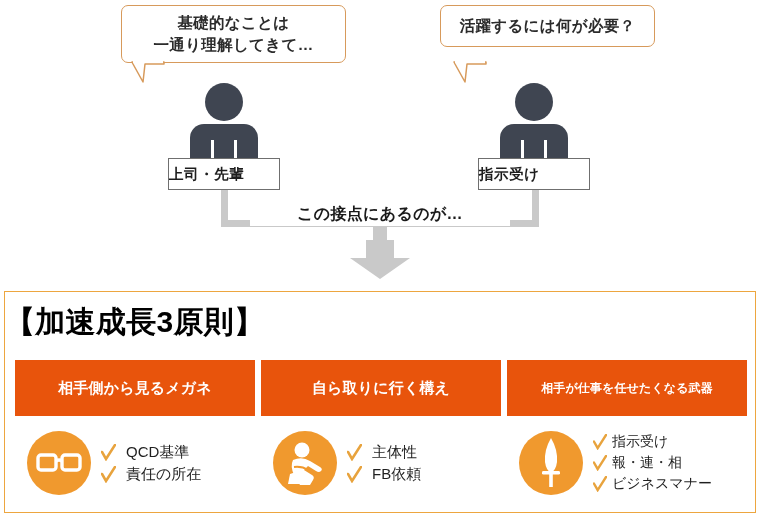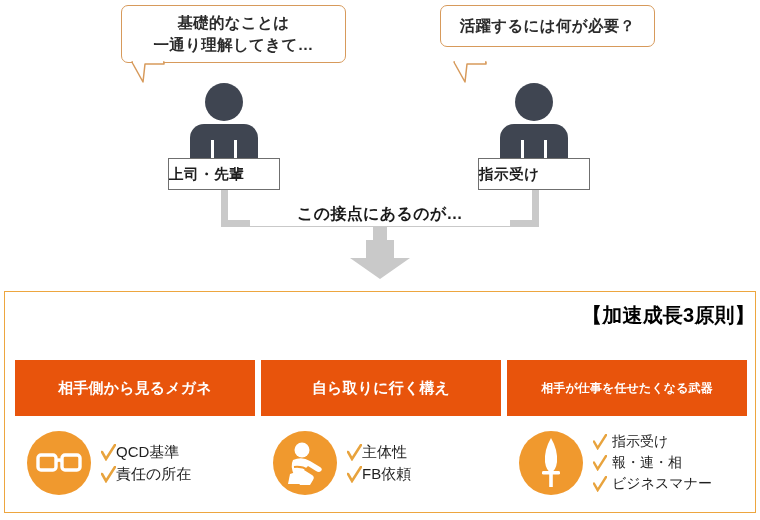--- a/index.html
+++ b/index.html
@@ -64,21 +64,21 @@
 
   
   #main-panel{
     position:absolute;left:4px;top:291px;width:752px;height:222px;
     box-sizing:border-box;
     border:1.5px solid #eda63f;
     background:#ffffff;
   }
   #panel-title{
     position:absolute;left:0;top:10px;width:100%;
-    text-align:right;font-size:20px;font-weight:700;color:#000000;
+    text-align:left;font-size:30px;font-weight:700;color:#000000;
     letter-spacing:.01em;
   }
 
   .columns{
     position:absolute;left:10px;top:68px;width:732px;height:142px;
     display:flex;gap:6px;
   }
   .col{flex:1 1 0;display:flex;flex-direction:column;min-width:0;}
   .col-head{
     height:56px;background:#e8540c;color:#ffffff;
@@ -91,21 +91,21 @@
     flex:1;display:flex;align-items:center;gap:10px;padding-top:8px;
   }
   .badge{
     width:64px;height:64px;border-radius:50%;
     background:#f0992e;flex:0 0 auto;
     display:flex;align-items:center;justify-content:center;
     margin-left:12px;
   }
   .bullets{display:flex;flex-direction:column;justify-content:center;gap:3px;}
   .bullet{
-    display:flex;align-items:center;gap:0;
+    display:flex;align-items:center;gap:10px;
     font-size:15px;color:#1f1f1f;font-weight:500;white-space:nowrap;
   }
   .bullet.small{font-size:14px;gap:5px;}
   .check{flex:0 0 auto;}
 </style>
 </head>
 <body>
 
 <div class="stage">
 

